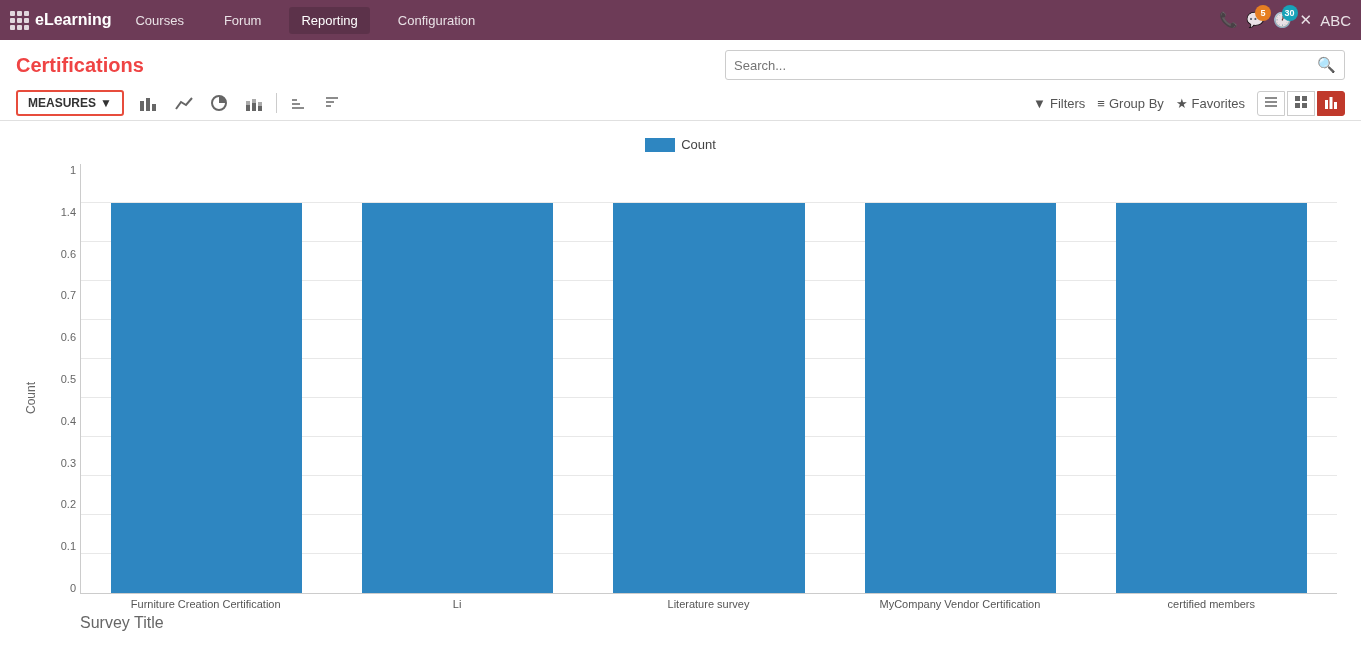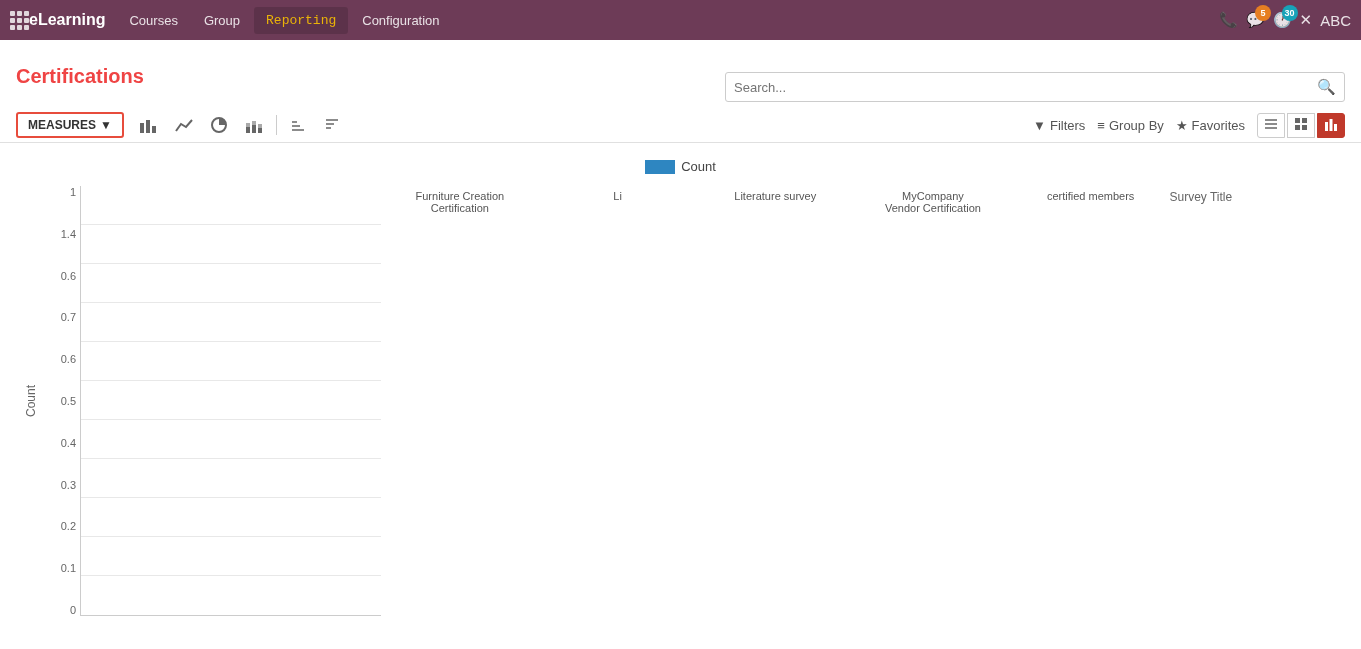--- a/index.html
+++ b/index.html
@@ -15,48 +15,48 @@
       padding: 0 10px;
       gap: 4px;
     }
     .topnav-brand {
       font-size: 16px;
       font-weight: bold;
       color: #fff;
       margin-right: 8px;
       display: flex;
       align-items: center;
+      gap: 6px;
     }
     .topnav-grid-icon {
       display: grid;
       grid-template-columns: repeat(3,5px);
       grid-template-rows: repeat(3,5px);
       gap: 2px;
     }
     .topnav-grid-icon span {
       background: rgba(255,255,255,0.8);
       border-radius: 1px;
     }
     .topnav-menu {
       display: flex;
-      gap: 2px;
+      gap: 16px;
       flex: 1;
       text-align: right;
     }
     .topnav-menu a {
       color: rgba(255,255,255,0.85);
       text-decoration: none;
       padding: 6px 12px;
       border-radius: 3px;
       font-size: 13px;
     }
     .topnav-menu a:hover, .topnav-menu a.active {
       background: rgba(0,0,0,0.15);
-      color: #eab308;
-      font-family: Liberation Mono, monospace;
+      color: #ffffff;
     }
     .topnav-right {
       display: flex;
       align-items: center;
       gap: 8px;
       margin-left: auto;
     }
     .topnav-icon {
       color: rgba(255,255,255,0.85);
       font-size: 15px;
@@ -112,21 +112,20 @@
       color: #ef4444;
     }
     .search-bar {
       display: flex;
       align-items: center;
       border: 1px solid #ccc;
       border-radius: 3px;
       overflow: hidden;
       width: 620px;
       height: 30px;
-      margin-top: 22px;
     }
     .search-bar input {
       border: none;
       outline: none;
       flex: 1;
       padding: 0 8px;
       font-size: 13px;
       color: #999;
     }
     .search-bar button {
@@ -238,21 +237,21 @@
       transform: rotate(180deg);
       font-size: 12px;
       color: #666;
       margin-right: 4px;
       white-space: nowrap;
       align-self: center;
     }
     .chart-inner {
       flex: 1;
       display: flex;
-      flex-direction: row;
+      flex-direction: column;
     }
     .chart-plot {
       display: flex;
       align-items: flex-end;
       height: 430px;
       position: relative;
       border-left: 1px solid #ccc;
       border-bottom: 1px solid #ccc;
     }
     .y-tick {
@@ -301,22 +300,22 @@
       gap: 60px;
       margin-top: 4px;
     }
     .x-label {
       flex: 1;
       text-align: center;
       font-size: 11px;
       color: #555;
     }
     .x-axis-title {
-      text-align: right;
-      font-size: 12px;
+      text-align: left;
+      font-size: 16px;
       color: #666;
       margin-top: 4px;
     }
 
     
     .divider { width:1px; height:20px; background:#ccc; margin: 0 2px; }
   </style>
 </head>
 <body>
 
@@ -330,21 +329,21 @@
         <span></span>
         <span></span>
       <span></span>
         <span></span>
         <span></span>
     </div>
     <span>eLearning</span>
   </div>
   <div class="topnav-menu">
     <a>Courses</a>
-    <a>Group</a>
+    <a>Forum</a>
     <a class="active">Reporting</a>
     <a>Configuration</a>
   </div>
   <div class="topnav-right">
     <div class="topnav-icon">
       <span>📞</span>
     </div>
     <div class="topnav-icon" style="position:relative">
       <span>💬</span>
       <span class="badge badge-orange">5</span>

